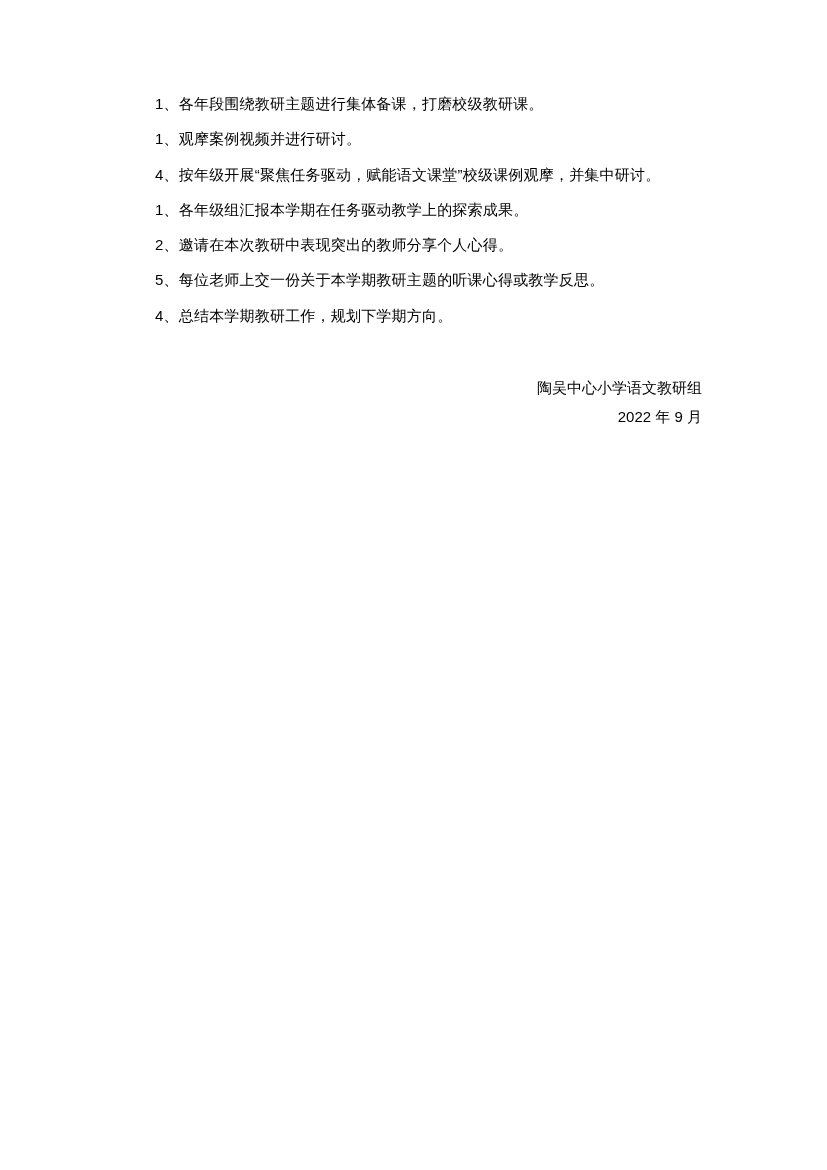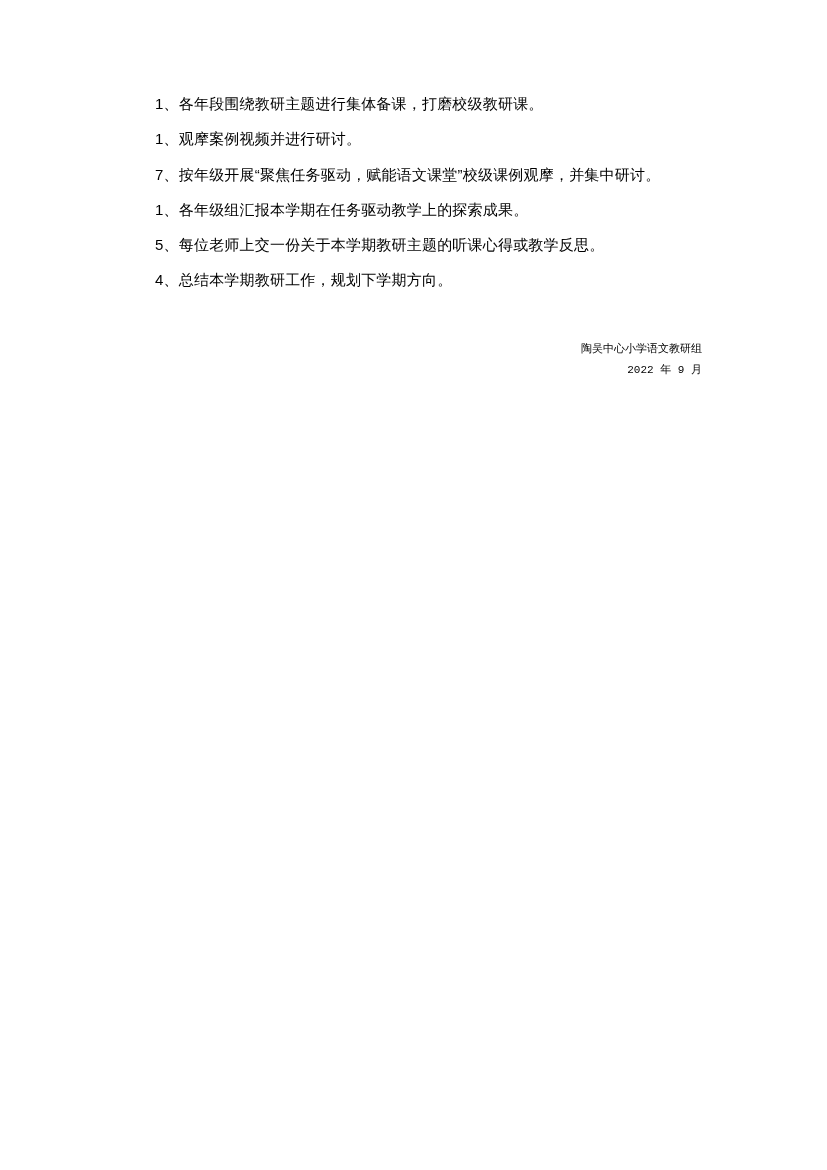--- a/index.html
+++ b/index.html
@@ -36,41 +36,41 @@
     text-indent: 30px;
   }
   .section-label {
     margin: 0 0 11px 0;
     text-indent: 0;
     font-size: 15px;
   }
   .signature-block {
     margin-top: 46px;
     text-align: right;
-    font-size: 11px;
+    font-size: 15px;
     line-height: 1.9;
     padding-right: 5px;
-    font-family: Liberation Mono, monospace;
   }
   .signature-line {
     display: block;
   }
 </style>
 </head>
 <body>
 
 <div class="page">
   <div class="doc-body">
 
     <p class="para indent">1、各年段围绕教研主题进行集体备课，打磨校级教研课。</p>
     <p class="para indent">1、观摩案例视频并进行研讨。</p>
-    <p class="para indent">7、按年级开展“聚焦任务驱动，赋能语文课堂”校级课例观摩，并集中研讨。</p>
+    <p class="para indent">4、按年级开展“聚焦任务驱动，赋能语文课堂”校级课例观摩，并集中研讨。</p>
 
 
     <p class="para indent">1、各年级组汇报本学期在任务驱动教学上的探索成果。</p>
+    <p class="para indent">2、邀请在本次教研中表现突出的教师分享个人心得。</p>
     <p class="para indent">5、每位老师上交一份关于本学期教研主题的听课心得或教学反思。</p>
     <p class="para indent">4、总结本学期教研工作，规划下学期方向。</p>
 
     <div class="signature-block">
       <span class="signature-line">陶吴中心小学语文教研组</span>
       <span class="signature-line">2022 年 9 月</span>
     </div>
 
   </div>
 </div>

